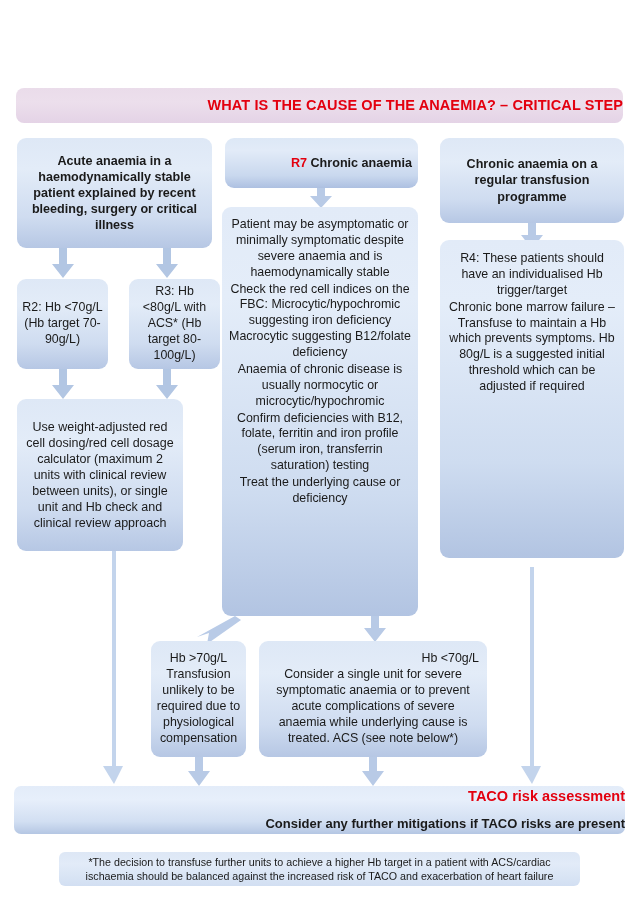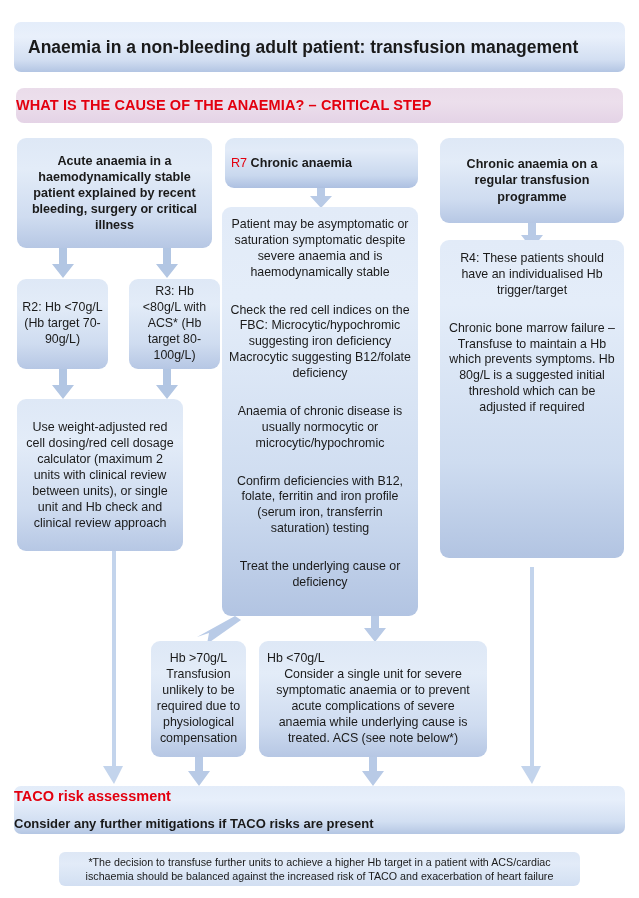--- a/index.html
+++ b/index.html
@@ -25,29 +25,29 @@
   
   .box {
     position: absolute;
     box-sizing: border-box;
     border-radius: 9px;
     background: linear-gradient(to bottom, #dee8f6 0%, #e3ecf8 28%, #cfdcf0 72%, #b6c7e4 100%);
     color: #1a1a1a;
     text-align: center;
     display: flex;
     flex-direction: column;
-    align-items: flex-start;
+    align-items: flex-end;
     justify-content: center;
     line-height: 1.28;
     font-size: 12.5px;
   }
   .box p { margin: 0; }
-  .box p + p { margin-top: 22px; }
+  .box p + p { margin-top: 1px; }
   .bold { font-weight: normal; }
-  .red { color: #e3000f; font-weight: normal; }
+  .red { color: #e3000f; font-weight: bold; }
 
   
   #title-box {
     left: 14px; top: 22px;
     width: 611px; height: 50px;
     border-radius: 7px;
     background: linear-gradient(to bottom, #e4edfa 0%, #e9f0fb 30%, #d3dff2 75%, #b3c5e3 100%);
     font-size: 17.5px;
     font-weight: bold;
     align-items: flex-start;
@@ -242,23 +242,20 @@
         <path d="M9 0 h8 v14 h7 L13 29 L2 14 h7 z" fill="#b8cae6"></path>
       </svg>
   </div>
 
   <div class="arrow" style="left:360px; top:757px;">
     <svg width="26" height="30" viewBox="0 0 26 30">
         <path d="M9 0 h8 v14 h7 L13 29 L2 14 h7 z" fill="#b8cae6"></path>
       </svg>
   </div>
 
-  <div class="box" id="title-box">
-    <span>Anaemia in a non-bleeding adult patient: transfusion management</span>
-  </div>
 
   <div class="box" id="critical-step-box">
     <span>WHAT IS THE CAUSE OF THE ANAEMIA? – CRITICAL STEP</span>
   </div>
 
   <div class="box" id="acute-anaemia-box">
     <p>Acute anaemia in a haemodynamically stable patient explained by recent bleeding, surgery or critical illness</p>
   </div>
 
   <div class="box" id="r2-box">
@@ -271,21 +268,21 @@
 
   <div class="box" id="weight-adjusted-box">
     <p>Use weight-adjusted red cell dosing/red cell dosage calculator (maximum 2 units with clinical review between units), or single unit and Hb check and clinical review approach</p>
   </div>
 
   <div class="box" id="r7-box">
     <p><span class="red">R7</span><span> Chronic anaemia</span></p>
   </div>
 
   <div class="box" id="chronic-detail-box">
-    <p><span>Patient may be </span><span class="bold">asymptomatic</span><span> or </span><span class="bold">saturation symptomatic</span><span> despite severe anaemia and is </span><span class="bold">haemodynamically stable</span></p>
+    <p><span>Patient may be </span><span class="bold">asymptomatic</span><span> or </span><span class="bold">minimally symptomatic</span><span> despite severe anaemia and is </span><span class="bold">haemodynamically stable</span></p>
     <p>Check the red cell indices on the FBC: Microcytic/hypochromic suggesting iron deficiency Macrocytic suggesting B12/folate deficiency</p>
     <p>Anaemia of chronic disease is usually normocytic or microcytic/hypochromic</p>
     <p>Confirm deficiencies with B12, folate, ferritin and iron profile (serum iron, transferrin saturation) testing</p>
     <p class="bold">Treat the underlying cause or deficiency</p>
   </div>
 
   <div class="box" id="chronic-programme-box">
     <p>Chronic anaemia on a regular transfusion programme</p>
   </div>
 

